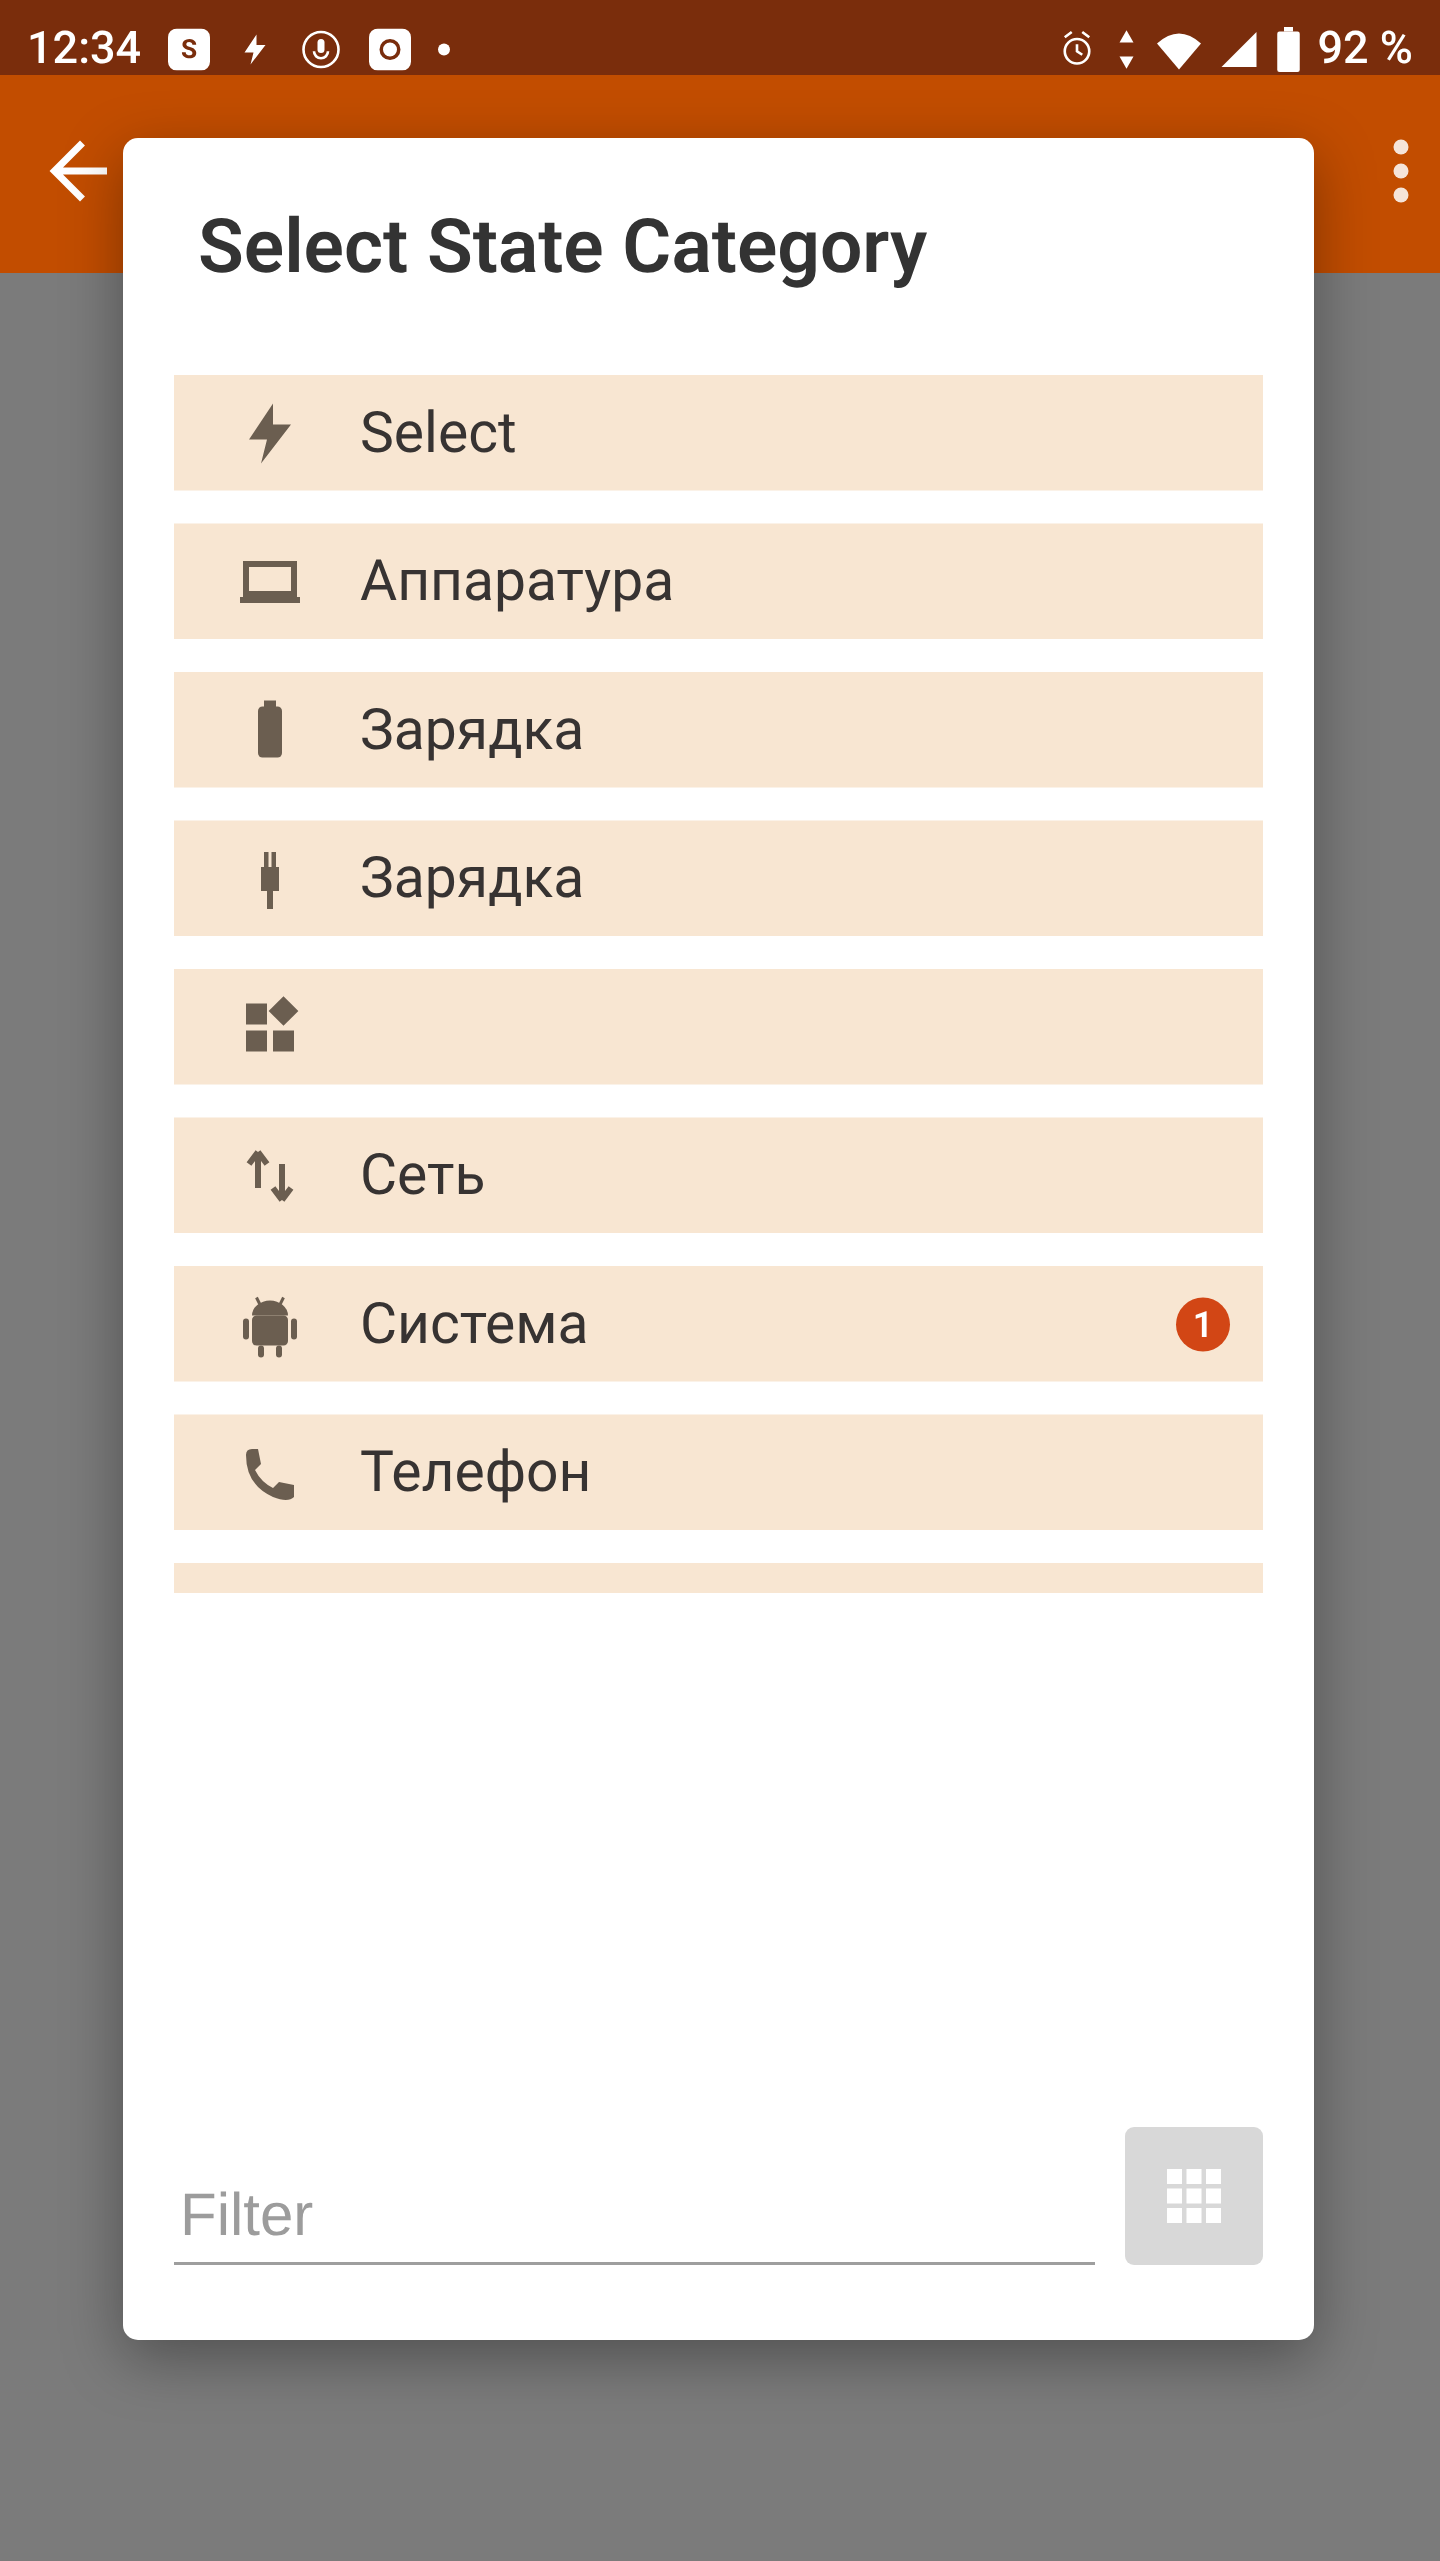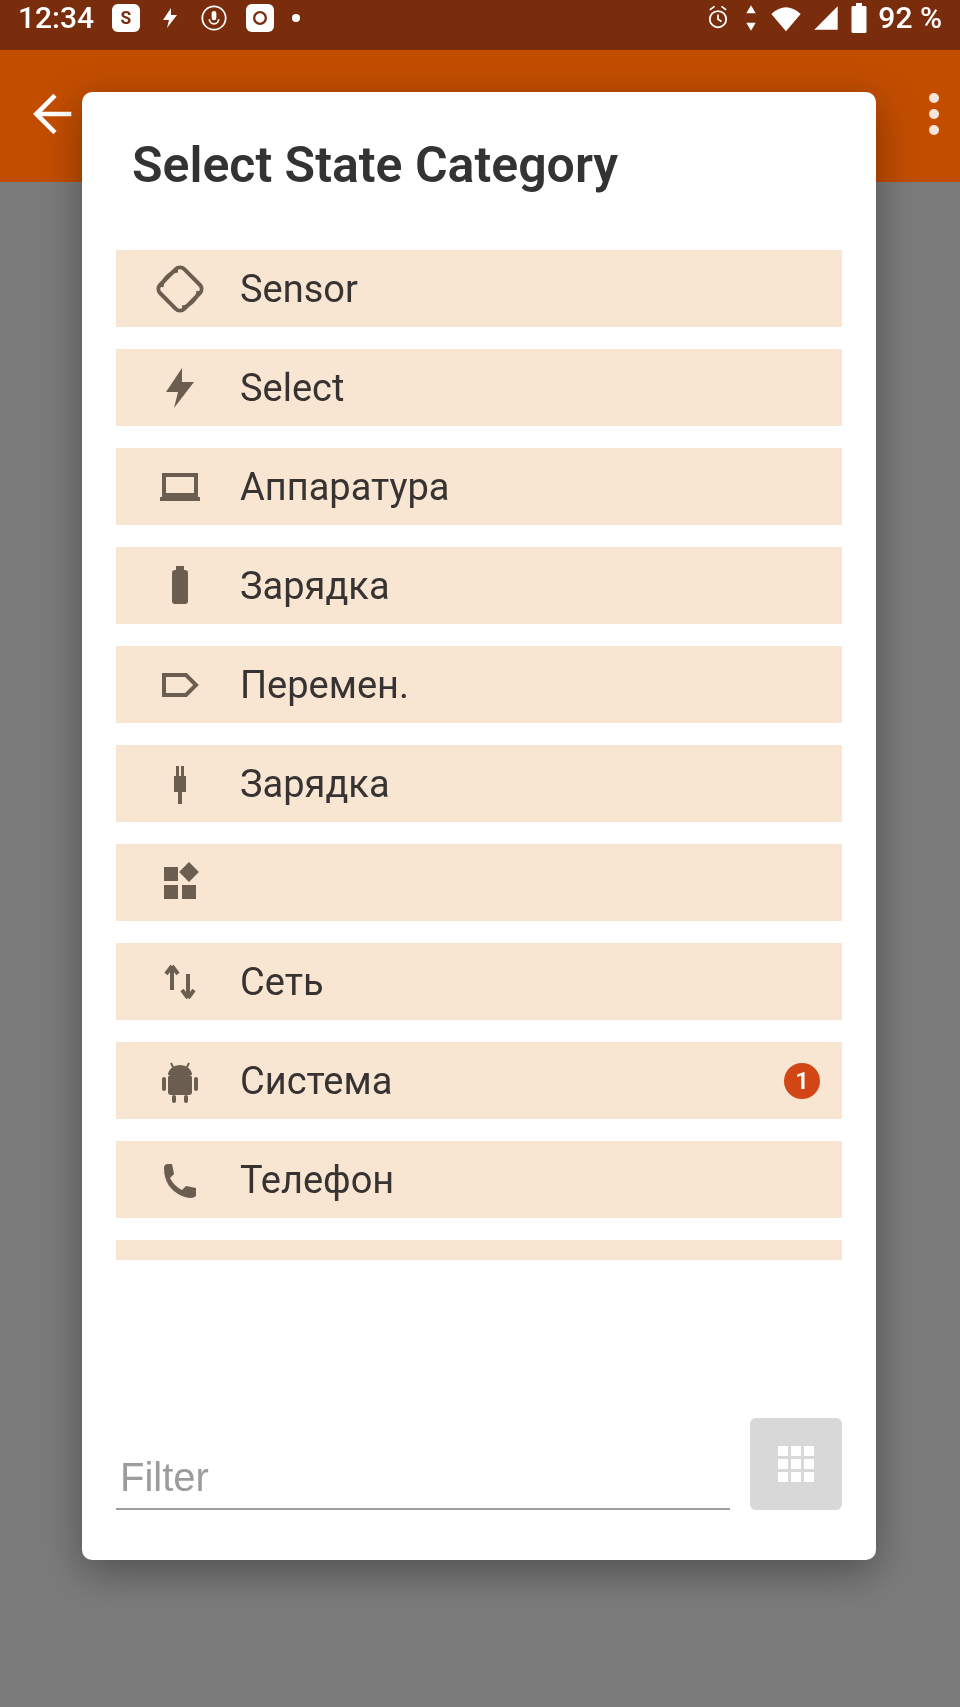--- a/index.html
+++ b/index.html
@@ -5,21 +5,21 @@
   * { box-sizing: border-box; margin: 0; padding: 0; }
   html, body { width: 960px; height: 1707px; font-family: Roboto, Arial, sans-serif; overflow: hidden; }
   body { background: #6d6d6d; }
 
   
   .status-bar {
     height: 50px;
     background: #7a2d0c;
     color: #fff;
     display: flex;
-    align-items: flex-start;
+    align-items: flex-end;
     padding: 0 18px;
     font-size: 30px;
     font-weight: 500;
   }
   .status-left { display: flex; align-items: center; gap: 18px; }
   .status-right { margin-left: auto; display: flex; align-items: center; gap: 10px; }
   .status-bar svg { display: block; }
 
   
   .toolbar {
@@ -276,56 +276,40 @@
 
 <div class="backdrop"></div>
 
 <div class="dialog">
   <div class="dialog-title">Select State Category</div>
 
   <div class="list" id="item-list">
       <div class="list-item">
         <span class="icon-slot">
           <svg width="48" height="48" viewBox="0 0 48 48">
-            <use href="#ic-rotate"></use>
-          </svg>
-        </span>
-        <span class="label">Sensor</span>
-      </div>
-      <div class="list-item">
-        <span class="icon-slot">
-          <svg width="48" height="48" viewBox="0 0 48 48">
             <use href="#ic-flash"></use>
           </svg>
         </span>
         <span class="label">Select</span>
       </div>
       <div class="list-item">
         <span class="icon-slot">
           <svg width="48" height="48" viewBox="0 0 48 48">
             <use href="#ic-laptop"></use>
           </svg>
         </span>
         <span class="label">Аппаратура</span>
       </div>
       <div class="list-item">
         <span class="icon-slot">
           <svg width="48" height="48" viewBox="0 0 48 48">
             <use href="#ic-battery"></use>
           </svg>
         </span>
         <span class="label">Зарядка</span>
-      </div>
-      <div class="list-item">
-        <span class="icon-slot">
-          <svg width="48" height="48" viewBox="0 0 48 48">
-            <use href="#ic-tag"></use>
-          </svg>
-        </span>
-        <span class="label">Перемен.</span>
       </div>
       <div class="list-item">
         <span class="icon-slot">
           <svg width="48" height="48" viewBox="0 0 48 48">
             <use href="#ic-plug"></use>
           </svg>
         </span>
         <span class="label">Зарядка</span>
       </div>
       <div class="list-item">

